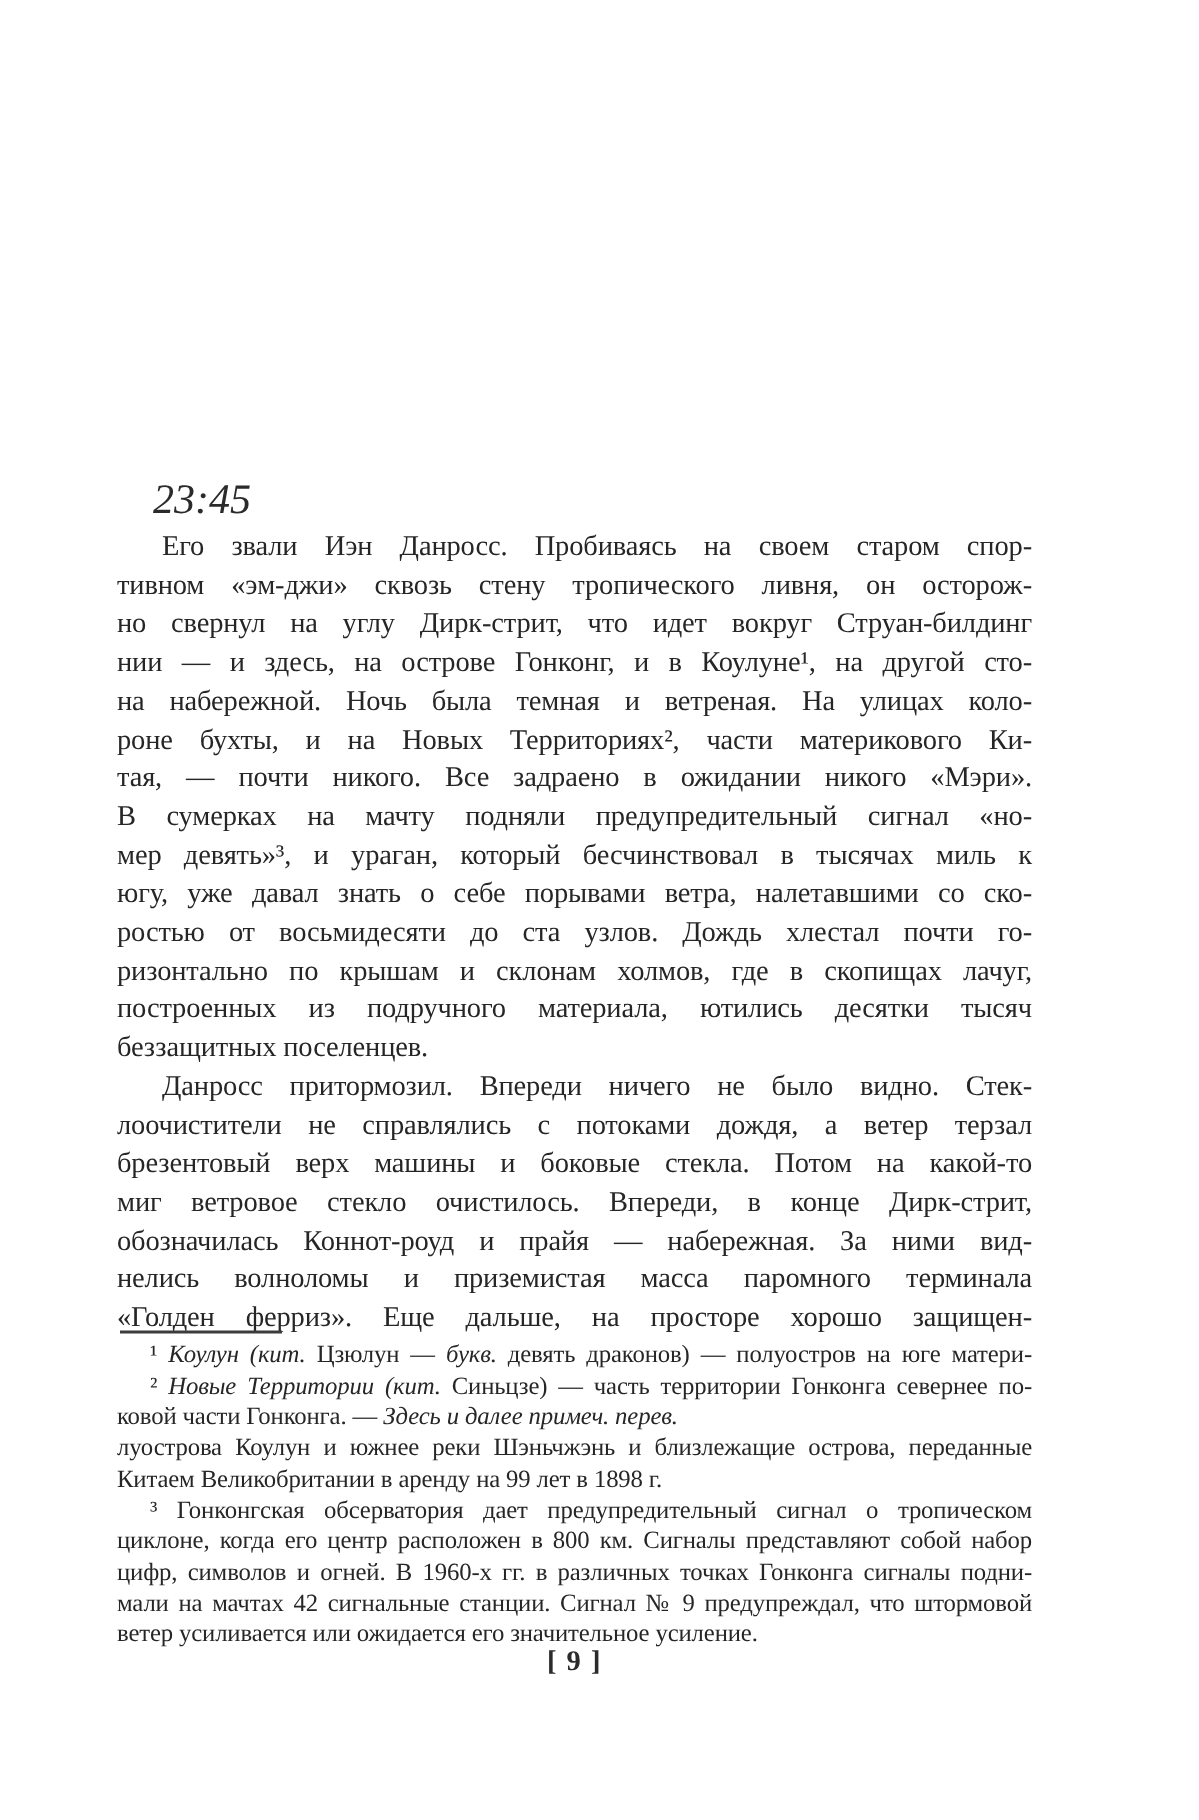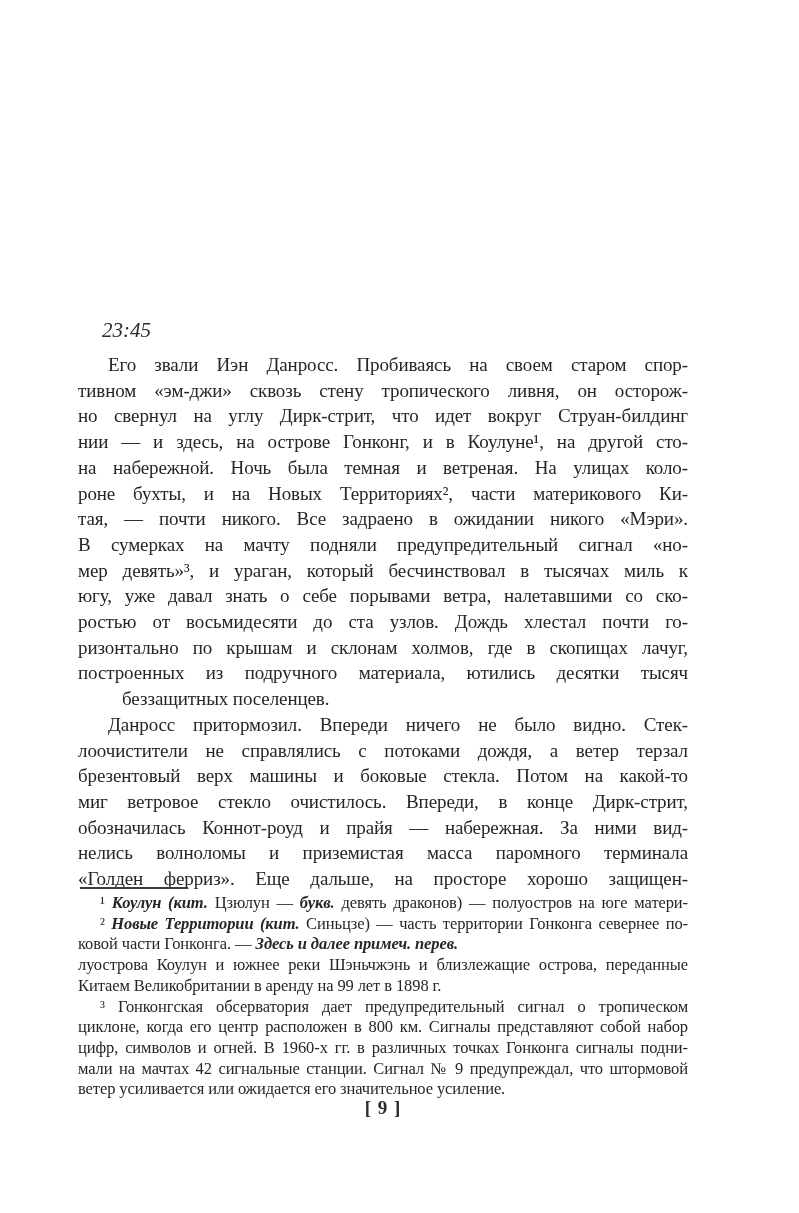--- a/index.html
+++ b/index.html
@@ -9,37 +9,37 @@
     font-family: "Liberation Serif", "DejaVu Serif", serif;
     color: #262626;
     position: relative;
     overflow: hidden;
   }
   .page { position: absolute; inset: 0; background: #ffffff; }
 
   .time-heading {
     position: absolute;
     left: 102px; top: 318px;
-    font-size: 21px;
+    font-size: 28px;
     font-style: italic;
     color: #2b2b2b;
   }
 
   .body-text {
     position: absolute;
     left: 78px; top: 352px; width: 610px;
     font-size: 19px;
     line-height: 25.7px;
     letter-spacing: -0.1px;
   }
   .line {
     text-align: justify;
     text-align-last: justify;
   }
-  .line.left-last { text-align-last: left; margin-left: 44px; }
+  .line.left-last { text-align-last: left; }
   .line.indent { text-indent: 30px; }
 
   .fn-rule {
     position: absolute;
     left: 80px; top: 887px;
     width: 108px; height: 2px;
     background: #3c3c3c;
   }
 
   .footnotes {
@@ -48,21 +48,21 @@
     font-size: 16.5px;
     line-height: 20.7px;
     letter-spacing: -0.1px;
   }
   .fline {
     text-align: justify;
     text-align-last: justify;
   }
   .fline.left-last { text-align-last: left; }
   .fline.indent { text-indent: 22px; }
-  .it { font-style: italic; font-weight: bold; }
+  .it { font-style: italic; }
 
   .page-number {
     position: absolute;
     left: 78px; top: 1097px; width: 610px;
     text-align: center;
     font-size: 19px;
     font-weight: bold;
     letter-spacing: 1px;
     color: #2b2b2b;
   }

